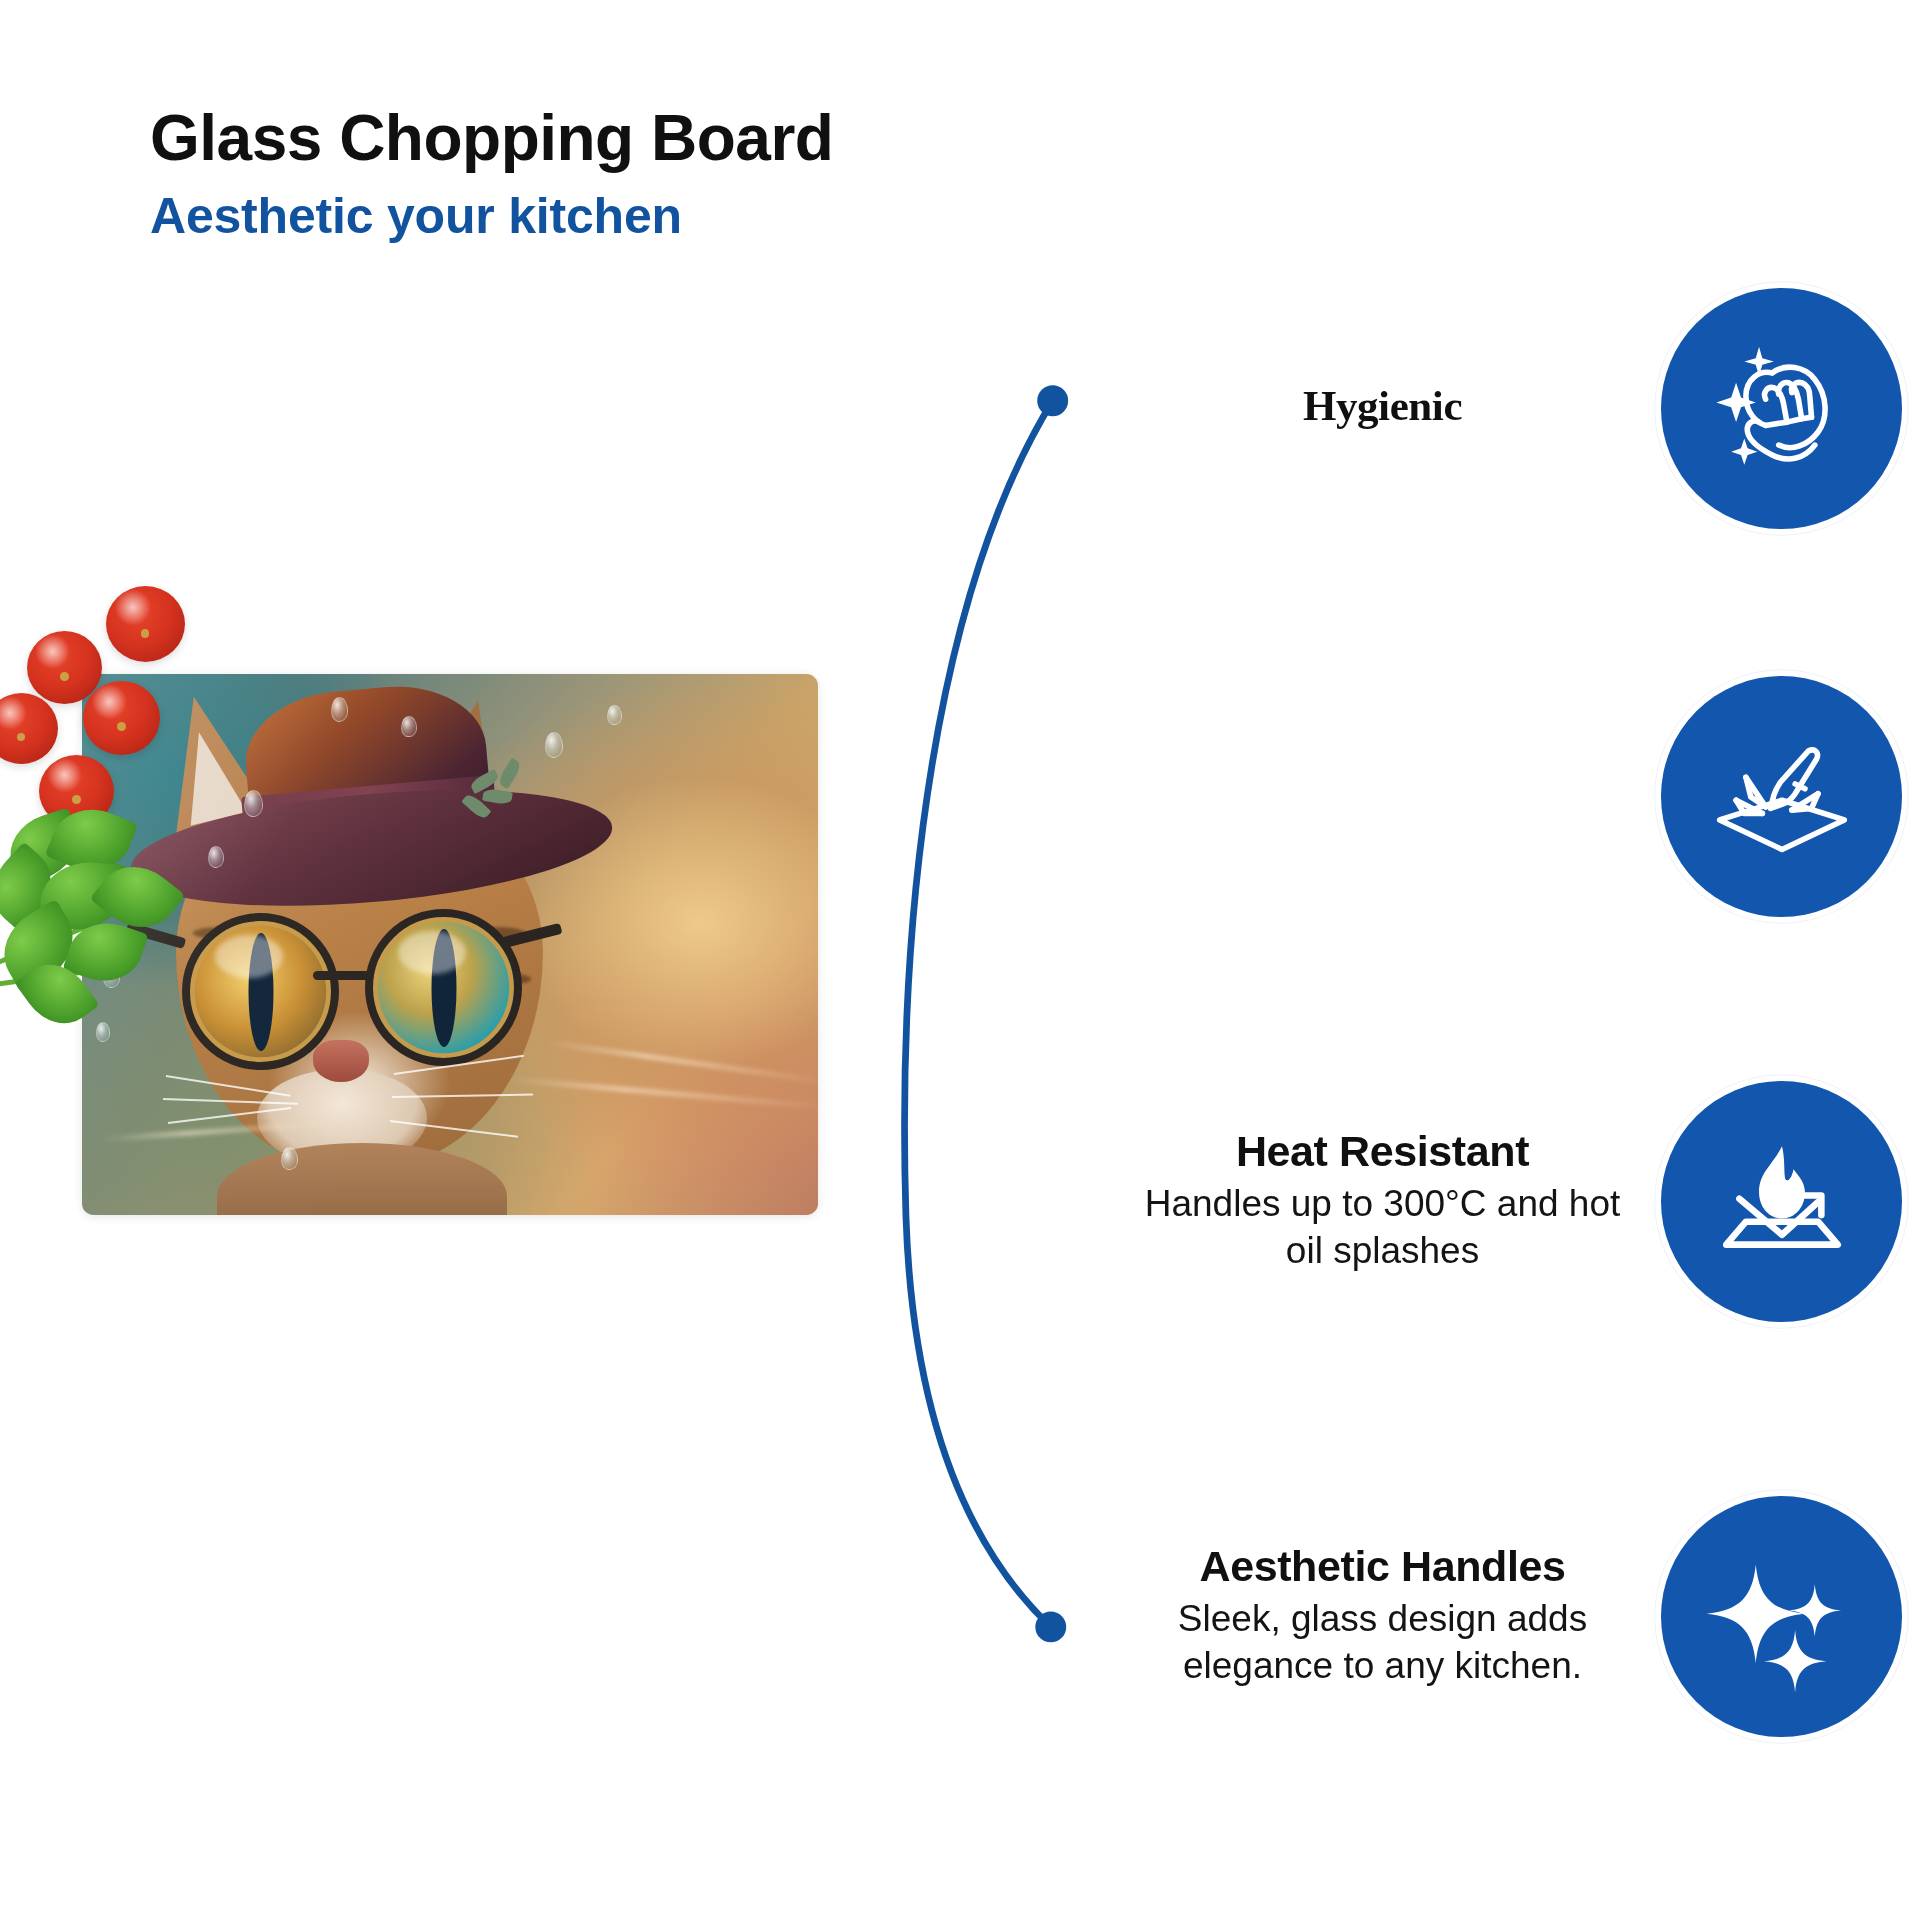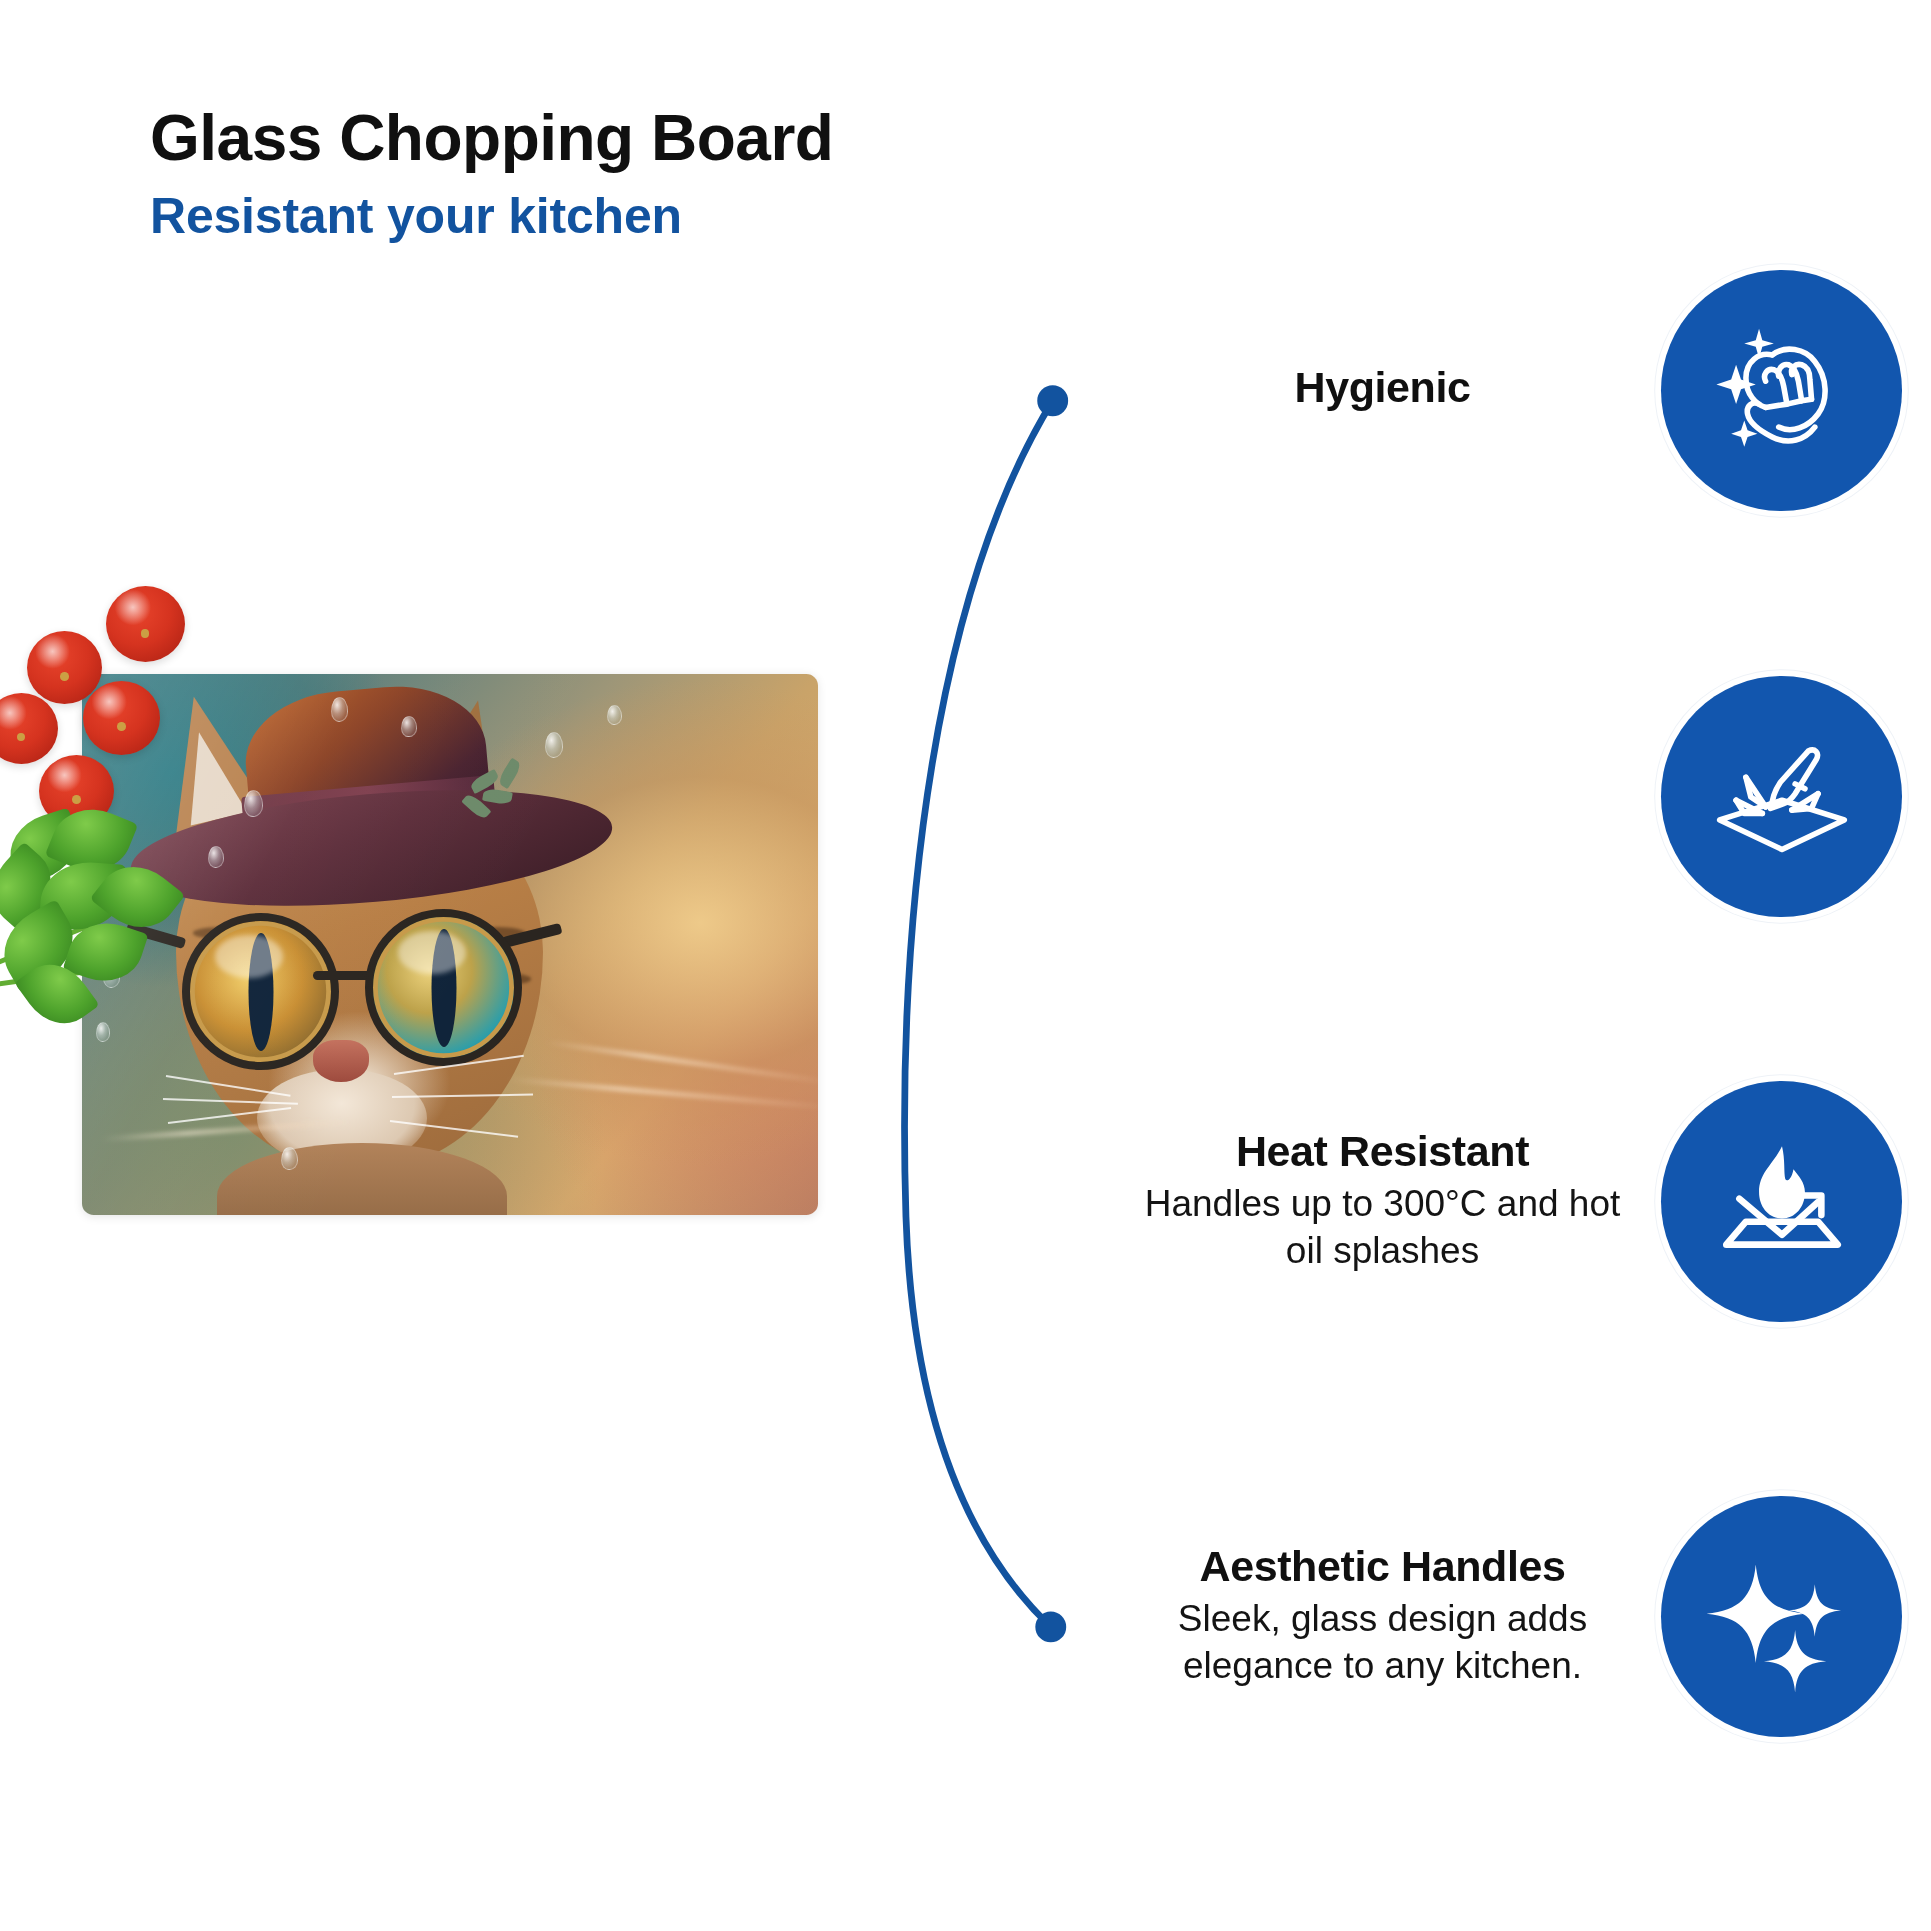--- a/index.html
+++ b/index.html
@@ -294,21 +294,21 @@
   }
   .feature-row {
     position: absolute;
     left: 0;
     width: 830px;
     display: flex;
     align-items: center;
     justify-content: flex-end;
     gap: 37px;
   }
-  #feature-0 { top: 77px; }
+  #feature-0 { top: 95px; font-family: Liberation Serif, serif; }
   #feature-1 { top: 483px; }
   #feature-2 { top: 888px; }
   #feature-3 { top: 1303px; }
 
   .feature-text {
     flex: 0 0 483px;
     text-align: center;
   }
   .feature-title {
     font-size: 43px;
@@ -337,21 +337,21 @@
     align-items: center;
     justify-content: center;
   }
   .feature-icon svg { display: block; }
 </style>
 </head>
 <body>
 
 <div id="header-block">
   <h1 id="page-title">Glass Chopping Board</h1>
-  <h2 id="page-subtitle">Resistant your kitchen</h2>
+  <h2 id="page-subtitle">Aesthetic your kitchen</h2>
 </div>
 
 <div id="product-stage">
 
   <div id="board-image">
 
     <div id="cat-figure">
       <div class="cat-ear left"></div>
       <div class="cat-ear right"></div>
       <div class="cat-ear-inner left"></div>

